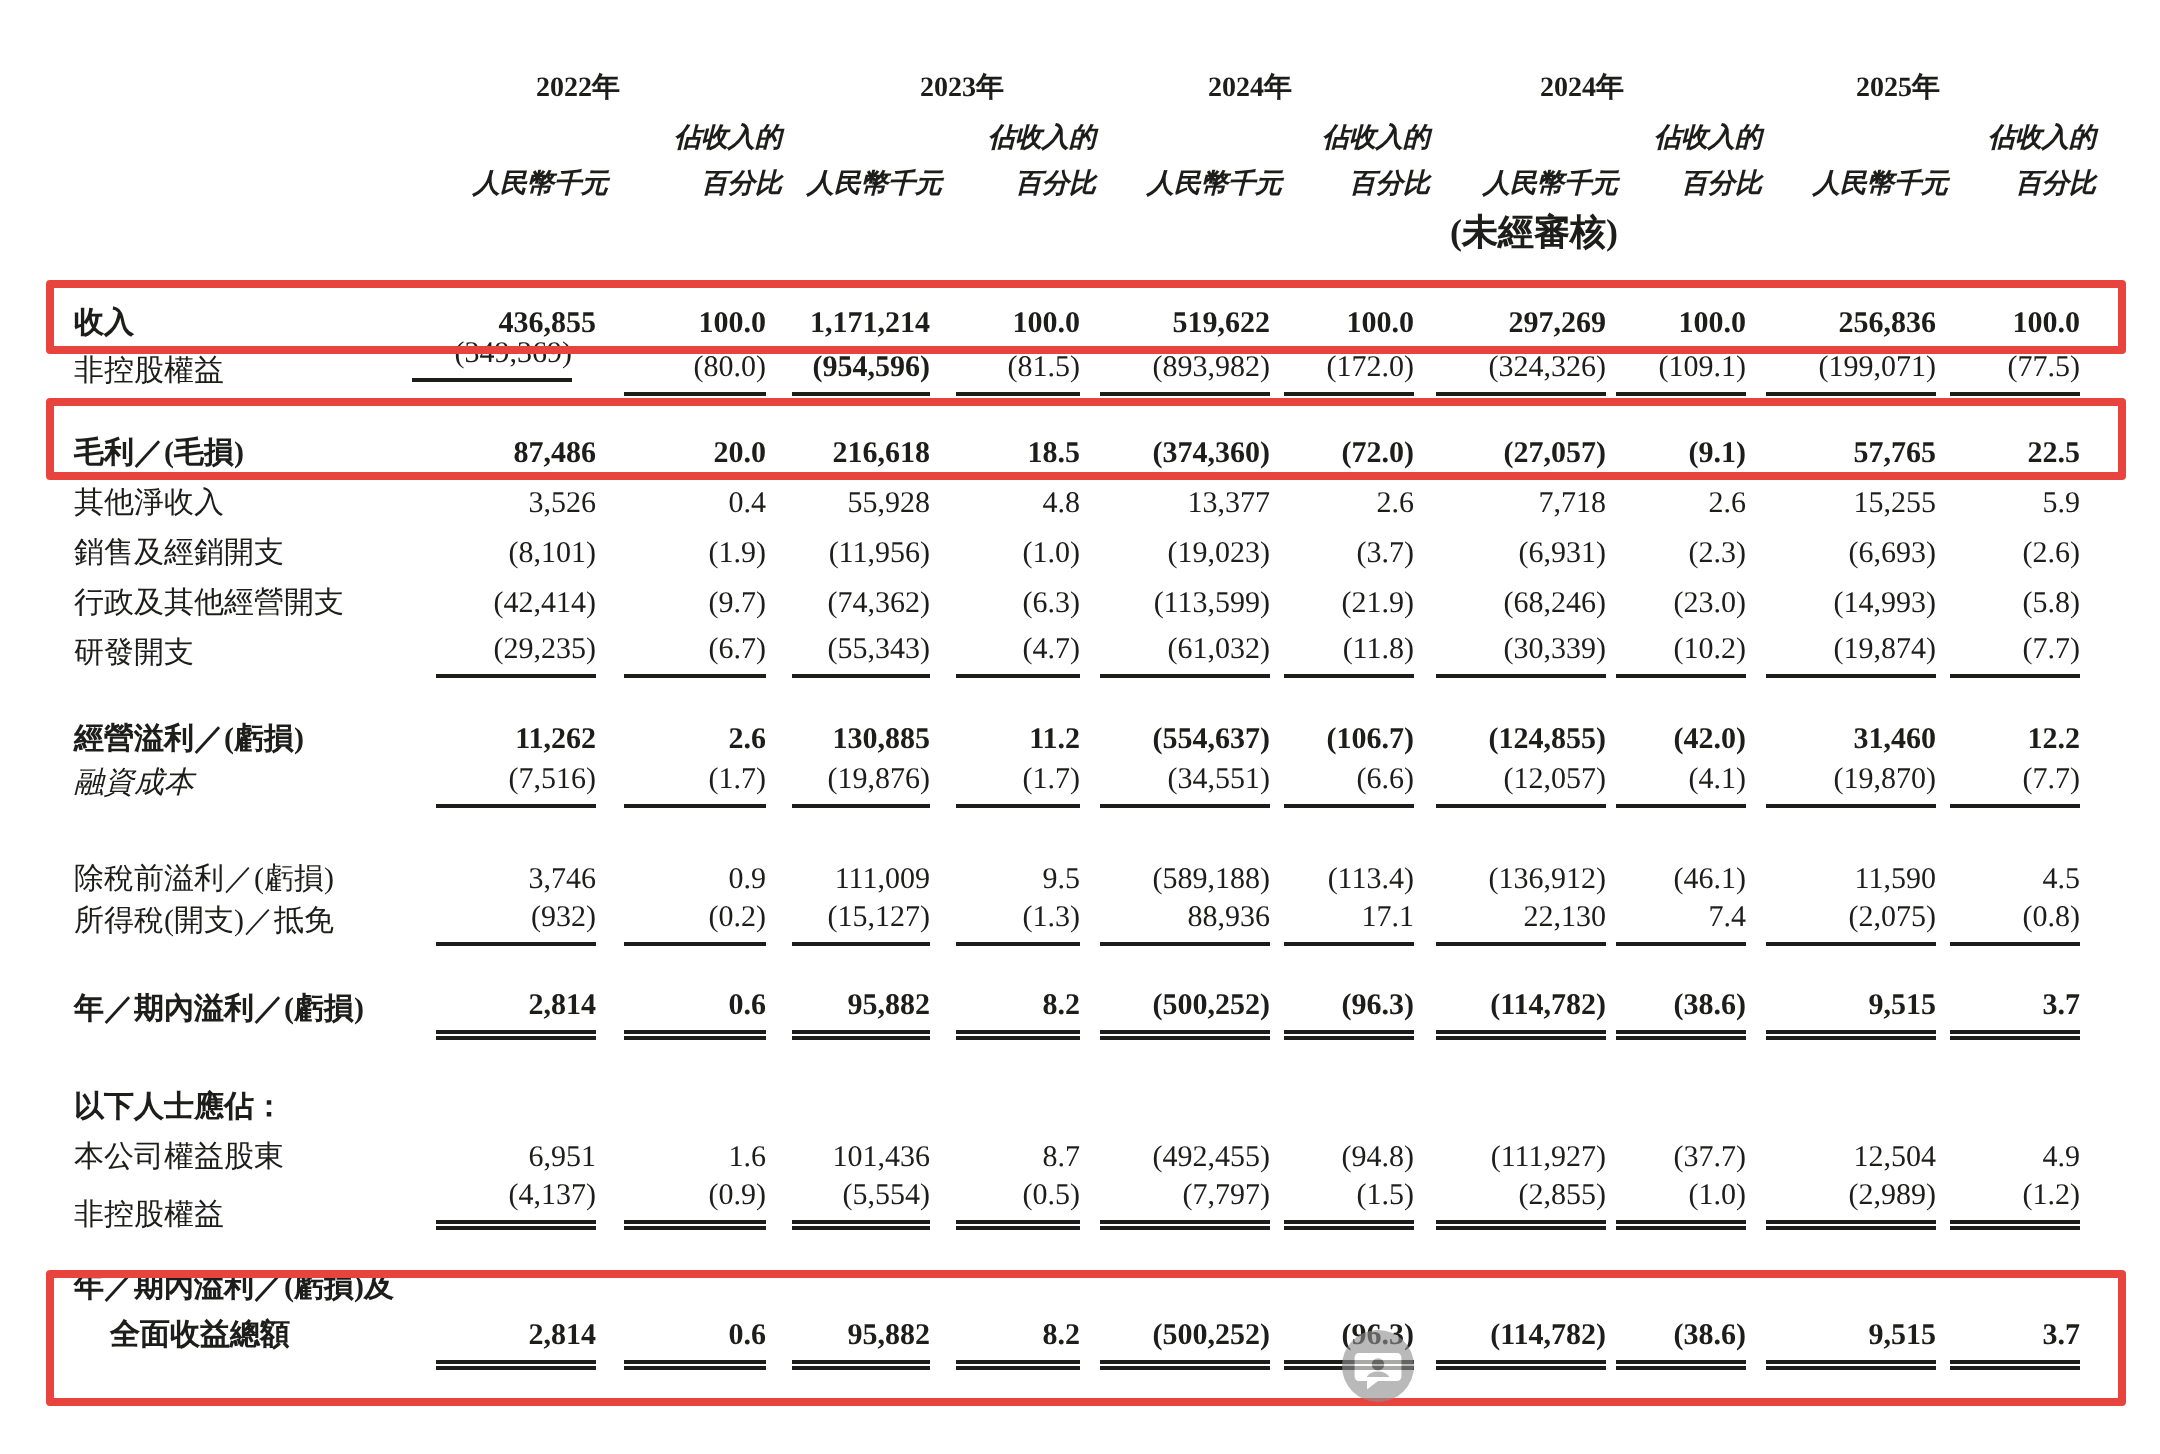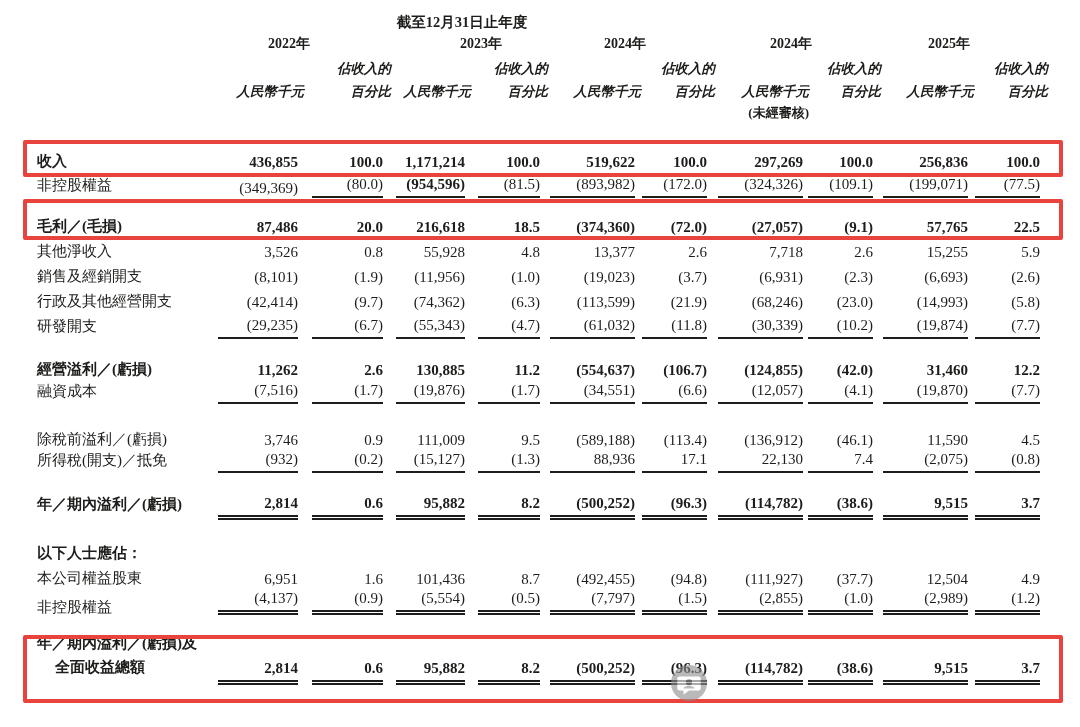--- a/index.html
+++ b/index.html
@@ -25,60 +25,59 @@
   
   .watermark{position:absolute;left:670px;top:664px;display:flex;align-items:center;gap:9px;
              opacity:.62;color:#8f8f8f;font-family:"Liberation Sans","DejaVu Sans",sans-serif;
              font-size:30px;font-weight:500;letter-spacing:1px;white-space:nowrap;z-index:5;}
 </style>
 </head>
 <body>
 
 <div class="page">
 
-  <div class="h-period" style="left:342px;">截至12月31日止年度</div>
 
   <div id="col-headers">
       <div class="h-year" style="left: 234px;">2022年</div>
       <div class="h-sub" style="left: 285px; width: 106px; top: 60px;">佔收入的</div>
       <div class="h-sub" style="left: 193px; width: 111px; top: 83px;">人民幣千元</div>
       <div class="h-sub" style="left: 285px; width: 106px; top: 83px;">百分比</div>
       <div class="h-year" style="left: 426px;">2023年</div>
       <div class="h-sub" style="left: 451px; width: 97px; top: 60px;">佔收入的</div>
       <div class="h-sub" style="left: 371px; width: 100px; top: 83px;">人民幣千元</div>
       <div class="h-sub" style="left: 451px; width: 97px; top: 83px;">百分比</div>
       <div class="h-year" style="left: 570px;">2024年</div>
       <div class="h-sub" style="left: 615px; width: 100px; top: 60px;">佔收入的</div>
       <div class="h-sub" style="left: 525px; width: 116px; top: 83px;">人民幣千元</div>
       <div class="h-sub" style="left: 615px; width: 100px; top: 83px;">百分比</div>
       <div class="h-year" style="left: 736px;">2024年</div>
       <div class="h-sub" style="left: 781px; width: 100px; top: 60px;">佔收入的</div>
       <div class="h-sub" style="left: 693px; width: 116px; top: 83px;">人民幣千元</div>
       <div class="h-sub" style="left: 781px; width: 100px; top: 83px;">百分比</div>
-      <div class="h-sub" style="left: 693px; width: 116px; top: 104px; font-style: normal; font-weight: 600; font-size: 13px;">(未經審核)</div>
+      <div class="h-sub" style="left: 693px; width: 116px; top: 104px; font-style: normal; font-weight: 600; font-size: 18px;">(未經審核)</div>
       <div class="h-year" style="left: 894px;">2025年</div>
       <div class="h-sub" style="left: 948px; width: 100px; top: 60px;">佔收入的</div>
       <div class="h-sub" style="left: 858px; width: 116px; top: 83px;">人民幣千元</div>
       <div class="h-sub" style="left: 948px; width: 100px; top: 83px;">百分比</div>
     </div>
 
   <div id="tbl">
       <div class="cell lab bold" style="left: 37px; width: 200px; top: 142px; height: 32px;">收入</div>
       <div class="cell bold" style="left: 218px; width: 80px; top: 142px; height: 32px;">436,855</div>
       <div class="cell bold" style="left: 312px; width: 71px; top: 142px; height: 32px;">100.0</div>
       <div class="cell bold" style="left: 396px; width: 69px; top: 142px; height: 32px;">1,171,214</div>
       <div class="cell bold" style="left: 478px; width: 62px; top: 142px; height: 32px;">100.0</div>
       <div class="cell bold" style="left: 550px; width: 85px; top: 142px; height: 32px;">519,622</div>
       <div class="cell bold" style="left: 642px; width: 65px; top: 142px; height: 32px;">100.0</div>
       <div class="cell bold" style="left: 718px; width: 85px; top: 142px; height: 32px;">297,269</div>
       <div class="cell bold" style="left: 808px; width: 65px; top: 142px; height: 32px;">100.0</div>
       <div class="cell bold" style="left: 883px; width: 85px; top: 142px; height: 32px;">256,836</div>
       <div class="cell bold" style="left: 975px; width: 65px; top: 142px; height: 32px;">100.0</div>
       <div class="cell lab" style="left: 37px; width: 200px; top: 174px; height: 24px;">非控股權益</div>
-      <div class="cell u1" style="left: 218px; width: 80px; top: 174px; height: 28px;">(349,369)</div>
+      <div class="cell u1" style="left: 206px; width: 80px; top: 174px; height: 17px;">(349,369)</div>
       <div class="cell u1" style="left: 312px; width: 71px; top: 174px; height: 24px;">(80.0)</div>
       <div class="cell u1" style="left: 396px; width: 69px; top: 174px; height: 24px; font-weight: bold;">(954,596)</div>
       <div class="cell u1" style="left: 478px; width: 62px; top: 174px; height: 24px;">(81.5)</div>
       <div class="cell u1" style="left: 550px; width: 85px; top: 174px; height: 24px;">(893,982)</div>
       <div class="cell u1" style="left: 642px; width: 65px; top: 174px; height: 24px;">(172.0)</div>
       <div class="cell u1" style="left: 718px; width: 85px; top: 174px; height: 24px;">(324,326)</div>
       <div class="cell u1" style="left: 808px; width: 65px; top: 174px; height: 24px;">(109.1)</div>
       <div class="cell u1" style="left: 883px; width: 85px; top: 174px; height: 24px;">(199,071)</div>
       <div class="cell u1" style="left: 975px; width: 65px; top: 174px; height: 24px;">(77.5)</div>
       <div class="cell lab bold" style="left: 37px; width: 200px; top: 202px; height: 37px;">毛利／(毛損)</div>
@@ -87,21 +86,21 @@
       <div class="cell bold" style="left: 396px; width: 69px; top: 202px; height: 37px;">216,618</div>
       <div class="cell bold" style="left: 478px; width: 62px; top: 202px; height: 37px;">18.5</div>
       <div class="cell bold" style="left: 550px; width: 85px; top: 202px; height: 37px;">(374,360)</div>
       <div class="cell bold" style="left: 642px; width: 65px; top: 202px; height: 37px;">(72.0)</div>
       <div class="cell bold" style="left: 718px; width: 85px; top: 202px; height: 37px;">(27,057)</div>
       <div class="cell bold" style="left: 808px; width: 65px; top: 202px; height: 37px;">(9.1)</div>
       <div class="cell bold" style="left: 883px; width: 85px; top: 202px; height: 37px;">57,765</div>
       <div class="cell bold" style="left: 975px; width: 65px; top: 202px; height: 37px;">22.5</div>
       <div class="cell lab" style="left: 37px; width: 200px; top: 240px; height: 24px;">其他淨收入</div>
       <div class="cell" style="left: 218px; width: 80px; top: 240px; height: 24px;">3,526</div>
-      <div class="cell" style="left: 312px; width: 71px; top: 240px; height: 24px;">0.8</div>
+      <div class="cell" style="left: 312px; width: 71px; top: 240px; height: 24px;">0.4</div>
       <div class="cell" style="left: 396px; width: 69px; top: 240px; height: 24px;">55,928</div>
       <div class="cell" style="left: 478px; width: 62px; top: 240px; height: 24px;">4.8</div>
       <div class="cell" style="left: 550px; width: 85px; top: 240px; height: 24px;">13,377</div>
       <div class="cell" style="left: 642px; width: 65px; top: 240px; height: 24px;">2.6</div>
       <div class="cell" style="left: 718px; width: 85px; top: 240px; height: 24px;">7,718</div>
       <div class="cell" style="left: 808px; width: 65px; top: 240px; height: 24px;">2.6</div>
       <div class="cell" style="left: 883px; width: 85px; top: 240px; height: 24px;">15,255</div>
       <div class="cell" style="left: 975px; width: 65px; top: 240px; height: 24px;">5.9</div>
       <div class="cell lab" style="left: 37px; width: 200px; top: 265px; height: 24px;">銷售及經銷開支</div>
       <div class="cell" style="left: 218px; width: 80px; top: 265px; height: 24px;">(8,101)</div>
@@ -140,21 +139,21 @@
       <div class="cell bold" style="left: 218px; width: 80px; top: 355px; height: 27px;">11,262</div>
       <div class="cell bold" style="left: 312px; width: 71px; top: 355px; height: 27px;">2.6</div>
       <div class="cell bold" style="left: 396px; width: 69px; top: 355px; height: 27px;">130,885</div>
       <div class="cell bold" style="left: 478px; width: 62px; top: 355px; height: 27px;">11.2</div>
       <div class="cell bold" style="left: 550px; width: 85px; top: 355px; height: 27px;">(554,637)</div>
       <div class="cell bold" style="left: 642px; width: 65px; top: 355px; height: 27px;">(106.7)</div>
       <div class="cell bold" style="left: 718px; width: 85px; top: 355px; height: 27px;">(124,855)</div>
       <div class="cell bold" style="left: 808px; width: 65px; top: 355px; height: 27px;">(42.0)</div>
       <div class="cell bold" style="left: 883px; width: 85px; top: 355px; height: 27px;">31,460</div>
       <div class="cell bold" style="left: 975px; width: 65px; top: 355px; height: 27px;">12.2</div>
-      <div class="cell lab" style="left: 37px; width: 200px; top: 380px; height: 24px;">融資成本</div>
+      <div class="cell lab" style="left: 37px; width: 200px; top: 380px; height: 24px; font-style: italic;">融資成本</div>
       <div class="cell u1" style="left: 218px; width: 80px; top: 380px; height: 24px;">(7,516)</div>
       <div class="cell u1" style="left: 312px; width: 71px; top: 380px; height: 24px;">(1.7)</div>
       <div class="cell u1" style="left: 396px; width: 69px; top: 380px; height: 24px;">(19,876)</div>
       <div class="cell u1" style="left: 478px; width: 62px; top: 380px; height: 24px;">(1.7)</div>
       <div class="cell u1" style="left: 550px; width: 85px; top: 380px; height: 24px;">(34,551)</div>
       <div class="cell u1" style="left: 642px; width: 65px; top: 380px; height: 24px;">(6.6)</div>
       <div class="cell u1" style="left: 718px; width: 85px; top: 380px; height: 24px;">(12,057)</div>
       <div class="cell u1" style="left: 808px; width: 65px; top: 380px; height: 24px;">(4.1)</div>
       <div class="cell u1" style="left: 883px; width: 85px; top: 380px; height: 24px;">(19,870)</div>
       <div class="cell u1" style="left: 975px; width: 65px; top: 380px; height: 24px;">(7.7)</div>

